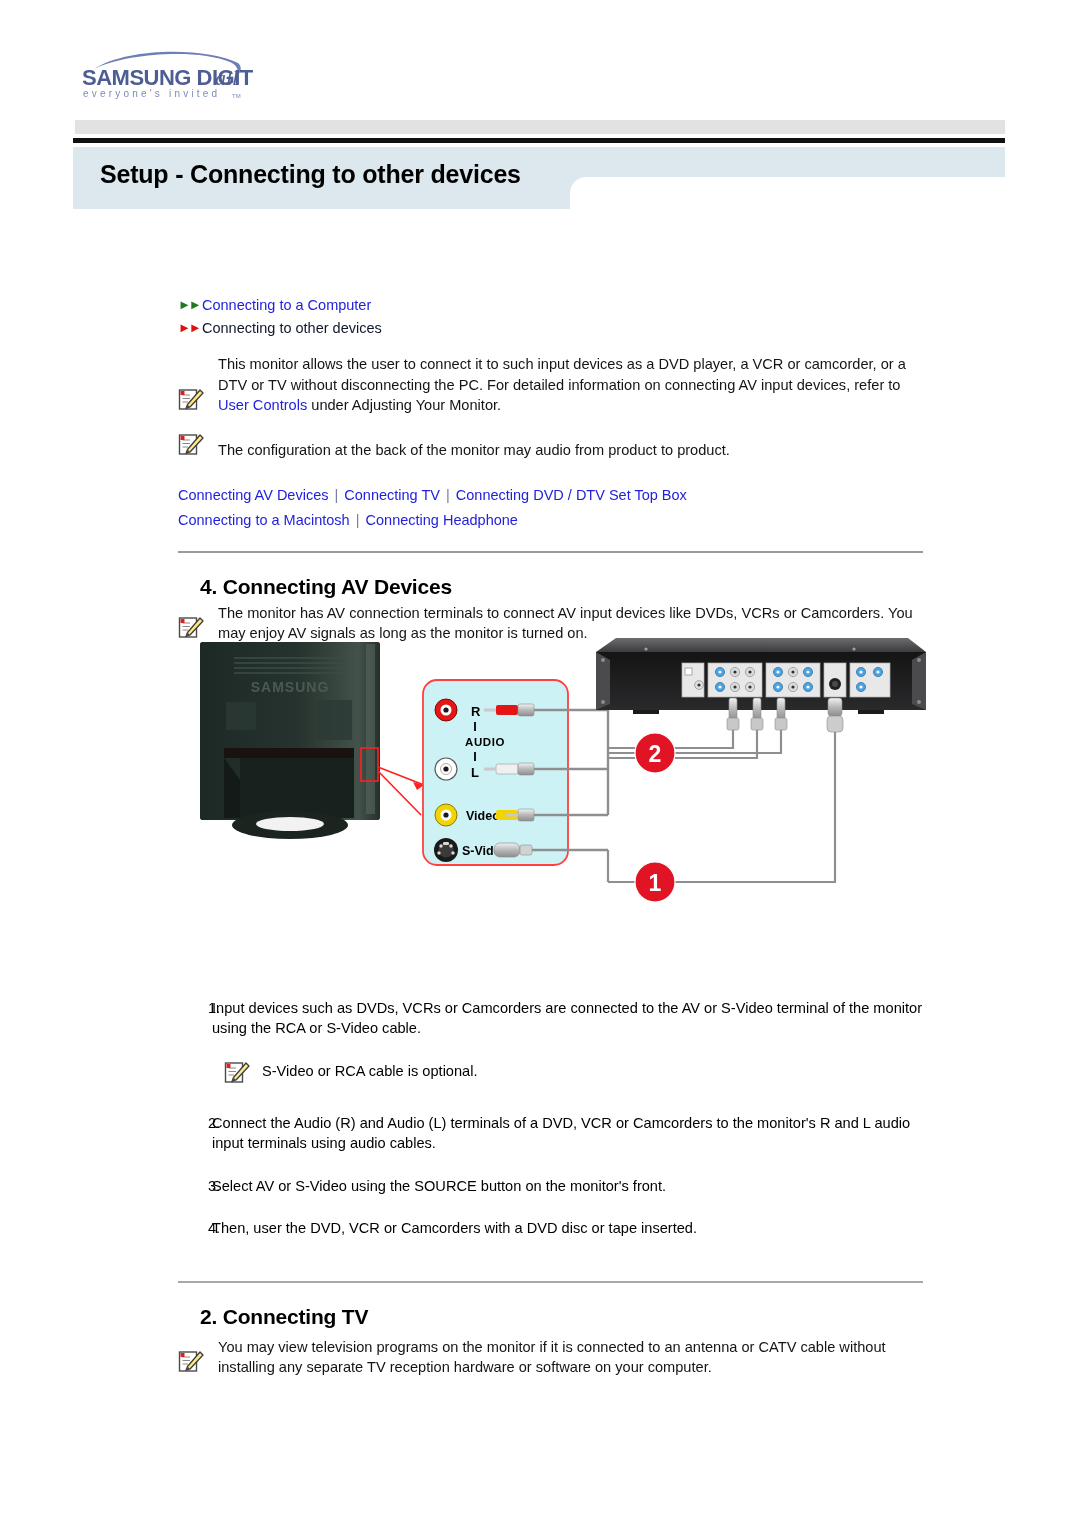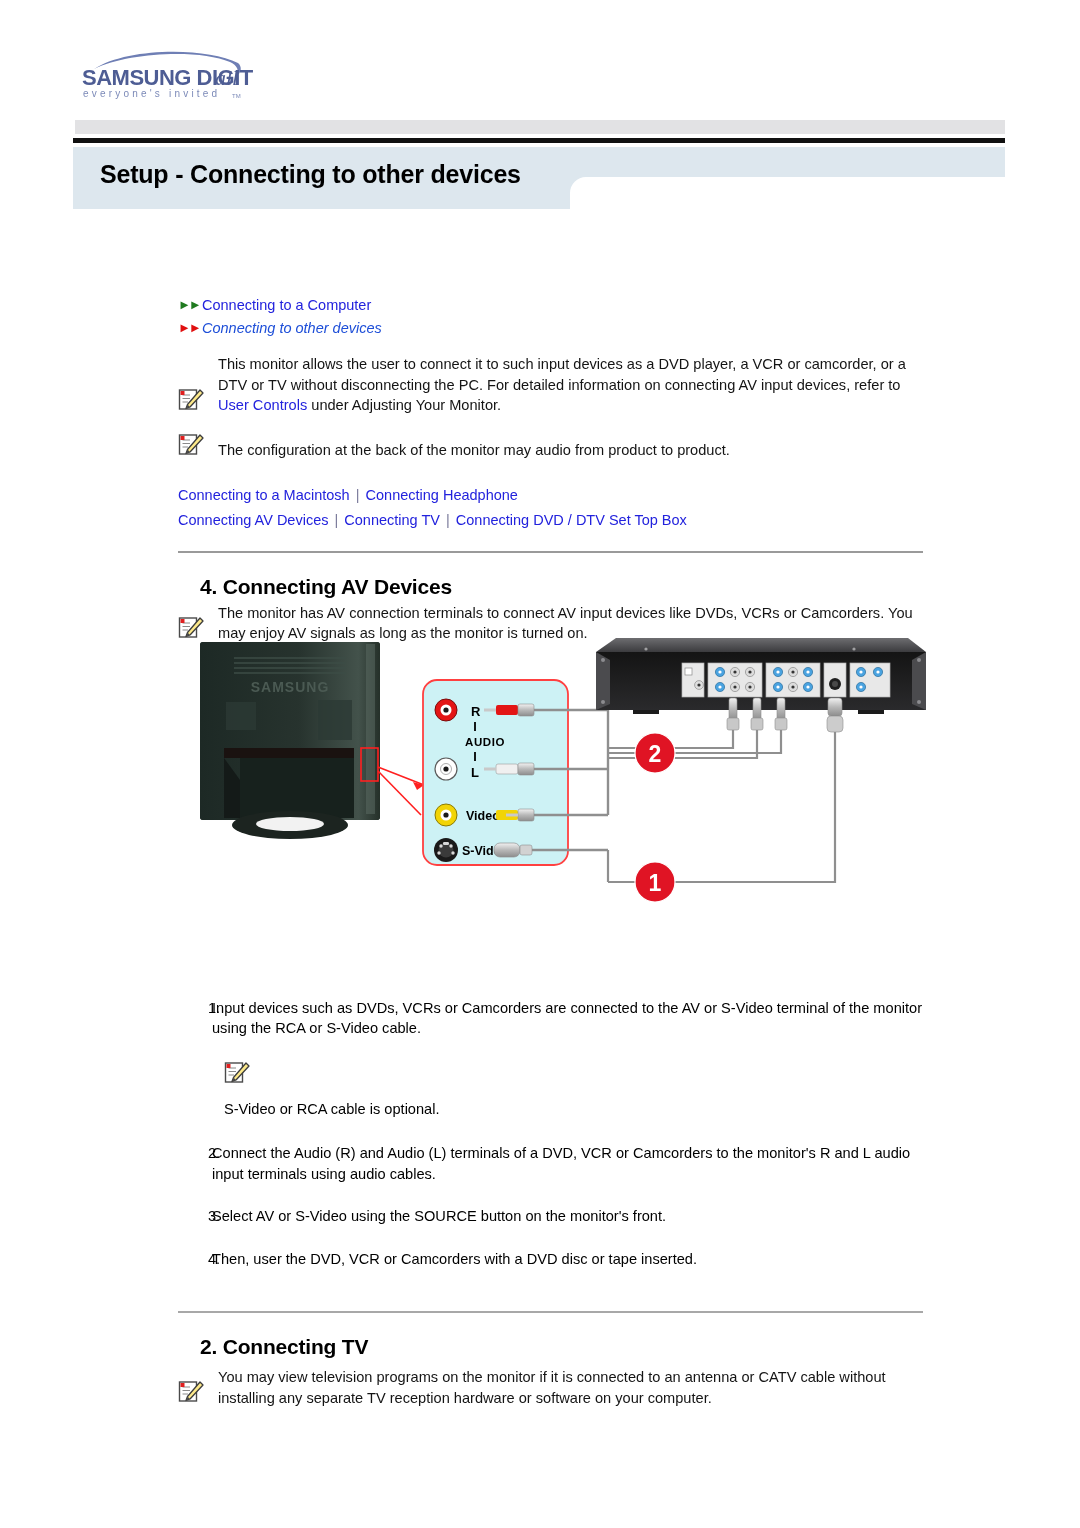--- a/index.html
+++ b/index.html
@@ -66,21 +66,21 @@
     line-height: 20px;
   }
   .arrows {
     width: 24px; flex: 0 0 24px;
     font-size: 13px; line-height: 20px;
     letter-spacing: -2px;
   }
   .arrows.green { color: #1f7a1f; }
   .arrows.red   { color: #e01010; }
   .navlabel.blue { color: #2222dd; }
-  .navlabel.red  { color: #1d4ed8; font-style: italic; }
+  .navlabel.red  { color: #0f172a; }
 
   
   .note {
     display: flex; align-items: flex-end;
     margin-top: 16px;
   }
   .note .noteicon {
     flex: 0 0 40px;
     width: 40px;
     padding-top: 1px;
@@ -120,21 +120,20 @@
   .step {
     display: flex; align-items: flex-start;
     margin-bottom: 22px;
     font-size: 14.6px; line-height: 20.5px;
   }
   .step .num { flex: 0 0 34px; width: 34px; padding-left: 30px; }
   .step .body { flex: 1; }
   .substep {
     display: flex; align-items: flex-start;
     margin: 18px 0 0 46px;
-    flex-direction: column;
   }
   .substep .noteicon { flex: 0 0 38px; width: 38px; }
   .substep .notetext { font-size: 14.6px; line-height: 20.5px; }
 
   
   #figure {
     position: absolute; left: 178px; top: 630px;
     width: 760px; height: 330px;
   }
   #figure svg { display: block; }
@@ -194,30 +193,30 @@
         <rect x="2.5" y="3" width="4" height="4" fill="#e02020"></rect>
         <path d="M22 2 L25 5 L12 19 L8 20.5 L9.5 16.5 Z" fill="#fde98a" stroke="#3c3c3c" stroke-width="1.3" stroke-linejoin="round"></path>
         <path d="M8 20.5 L9.5 16.5 L12 19 Z" fill="#4a4a4a"></path>
       </svg>
     </span>
     <span class="notetext">The configuration at the back of the monitor may audio from product to product.</span>
   </div>
 
   <div id="linkbar">
     <div class="lb-row">
-      <span>Connecting to a Macintosh</span>
-      <span class="sep">|</span>
-      <span>Connecting Headphone</span>
-    </div>
-    <div class="lb-row">
       <span>Connecting AV Devices</span>
       <span class="sep">|</span>
       <span>Connecting TV</span>
       <span class="sep">|</span>
       <span>Connecting DVD / DTV Set Top Box</span>
+    </div>
+    <div class="lb-row">
+      <span>Connecting to a Macintosh</span>
+      <span class="sep">|</span>
+      <span>Connecting Headphone</span>
     </div>
   </div>
 
   <div class="hr"></div>
 
   <h2 class="section">4. Connecting AV Devices</h2>
 
   <div class="note" style="margin-top:4px">
     <span class="noteicon">
       <svg width="26" height="24" viewBox="0 0 26 24">

